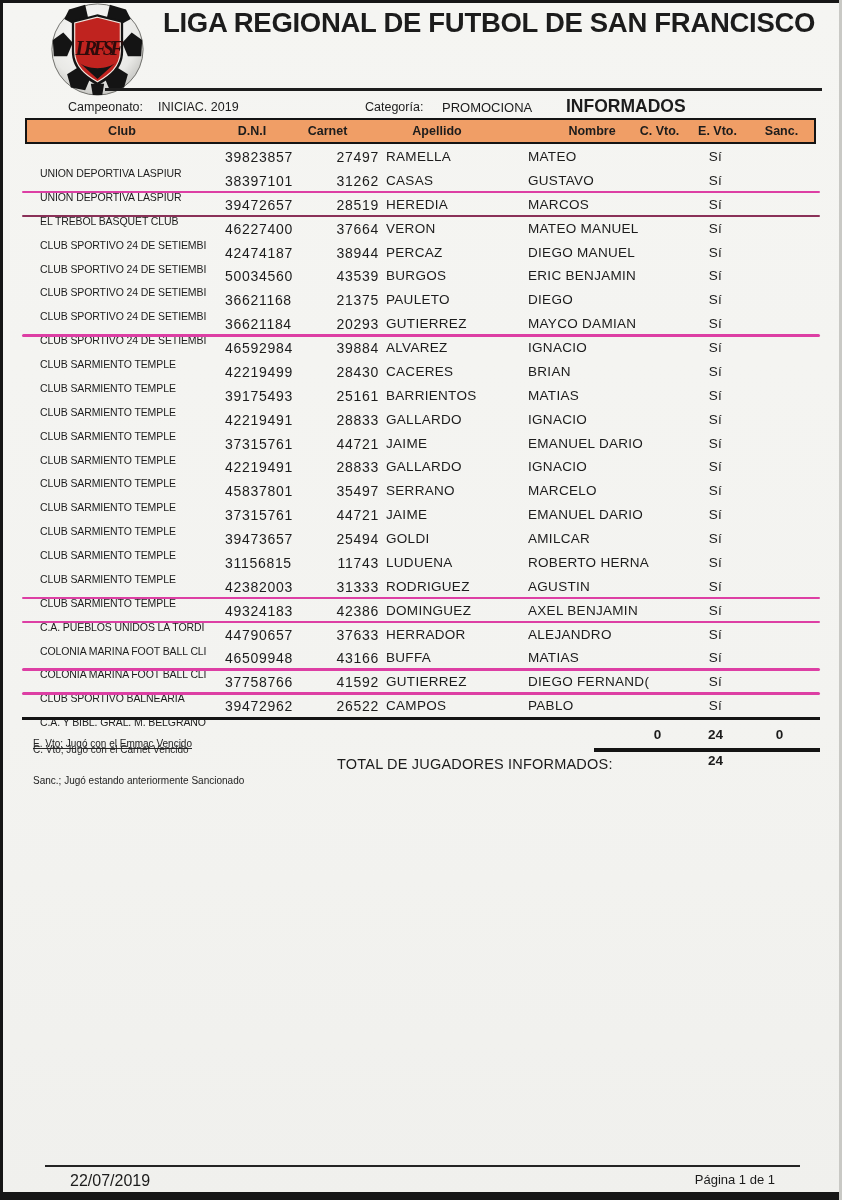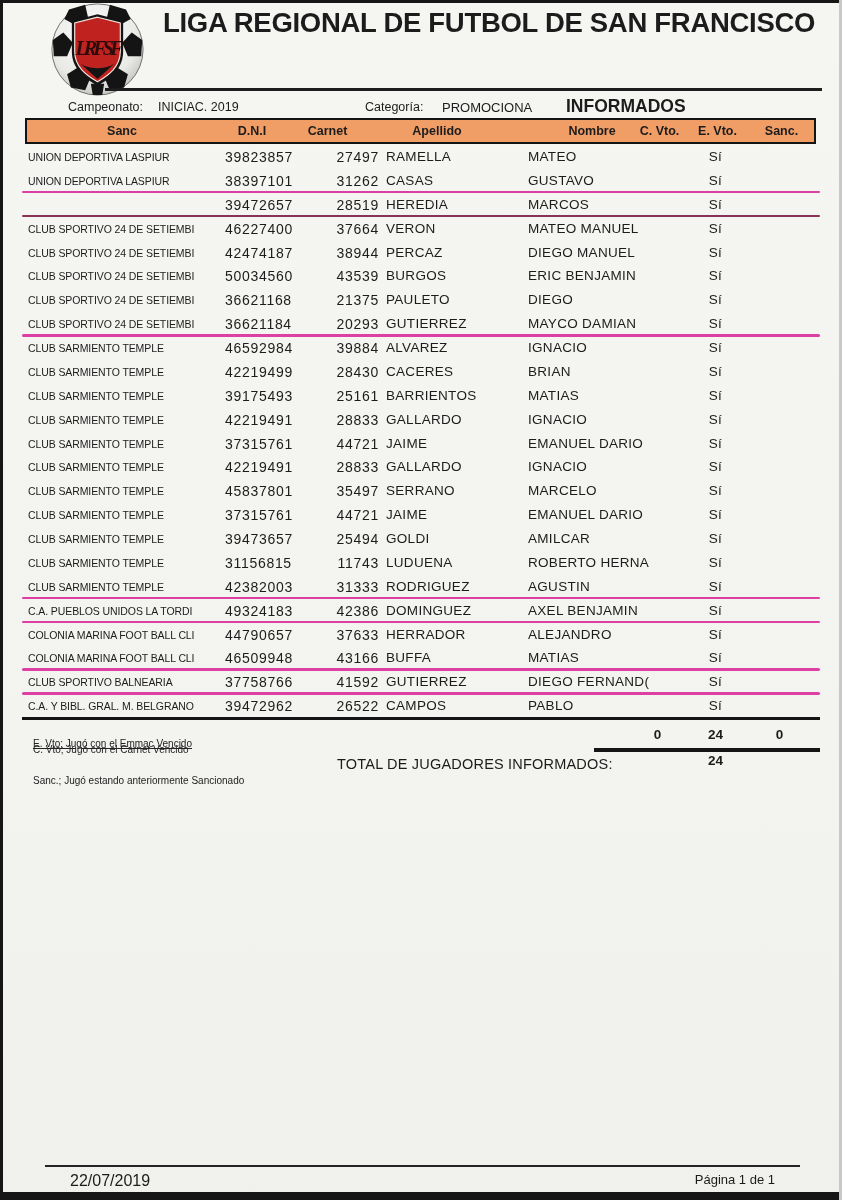--- a/index.html
+++ b/index.html
@@ -35,21 +35,21 @@
   
   #thead{left:25px;top:118px;width:791px;height:26px;box-sizing:border-box;
          border:2px solid #141414;}
   .th{position:absolute;top:0;height:22px;line-height:22px;font-weight:bold;
       font-size:12.5px;text-align:center;white-space:nowrap;}
 
   
   .row{position:absolute;left:0;width:842px;height:24px;}
   .cell{position:absolute;top:0;height:24px;line-height:24px;overflow:hidden;
         white-space:nowrap;font-size:13.5px;letter-spacing:0.3px;}
-  .cell-club{left:28px;width:192px;font-size:10.5px;letter-spacing:-0.1px;}
+  .cell-club{left:40px;width:192px;font-size:10.5px;letter-spacing:-0.1px;margin-top:16px;}
   .cell-dni{left:225px;width:82px;font-size:14px;letter-spacing:0.7px;}
   .cell-carnet{left:295px;width:84px;text-align:right;font-size:14px;letter-spacing:0.7px;}
   .cell-apellido{left:386px;width:140px;}
   .cell-nombre{left:528px;width:132px;}
   .cell-cvto{left:630px;width:55px;text-align:center;}
   .cell-evto{left:688px;width:55px;text-align:center;}
   .cell-sanc{left:752px;width:55px;text-align:center;}
 
   .marker{position:absolute;left:22px;width:798px;height:2.6px;border-radius:2px;}
 
@@ -110,21 +110,21 @@
   </div>
   <div class="abs" id="title-rule"></div>
 
   <div class="abs meta nowrap" id="campeonato-label">Campeonato:</div>
   <div class="abs meta nowrap" id="campeonato-value">INICIAC. 2019</div>
   <div class="abs meta nowrap" id="categoria-label">Categoría:</div>
   <div class="abs meta nowrap" id="categoria-value">PROMOCIONA</div>
   <div class="abs nowrap" id="categoria-value2">INFORMADOS</div>
 
   <div class="abs" id="thead" style="background: rgb(240, 158, 102);">
-    <div class="th" style="left:0;width:190px">Sanc</div>
+    <div class="th" style="left:0;width:190px">Club</div>
     <div class="th" style="left:185px;width:80px">D.N.I</div>
     <div class="th" style="left:263px;width:75px">Carnet</div>
     <div class="th" style="left:360px;width:100px">Apellido</div>
     <div class="th" style="left:520px;width:90px">Nombre</div>
     <div class="th" style="left:605px;width:55px">C. Vto.</div>
     <div class="th" style="left:663px;width:55px">E. Vto.</div>
     <div class="th" style="left:727px;width:55px">Sanc.</div>
   </div>
 
   <div id="rows-container">
@@ -143,20 +143,21 @@
         <div class="cell cell-dni">38397101</div>
         <div class="cell cell-carnet">31262</div>
         <div class="cell cell-apellido">CASAS</div>
         <div class="cell cell-nombre">GUSTAVO</div>
         <div class="cell cell-cvto"></div>
         <div class="cell cell-evto">Sí</div>
         <div class="cell cell-sanc"></div>
       </div>
       <div class="marker" style="top: 190.76px; background: rgb(221, 63, 164);"></div>
       <div class="row" style="top: 192.76px;">
+        <div class="cell cell-club">EL TREBOL BASQUET CLUB</div>
         <div class="cell cell-dni">39472657</div>
         <div class="cell cell-carnet">28519</div>
         <div class="cell cell-apellido">HEREDIA</div>
         <div class="cell cell-nombre">MARCOS</div>
         <div class="cell cell-cvto"></div>
         <div class="cell cell-evto">Sí</div>
         <div class="cell cell-sanc"></div>
       </div>
       <div class="marker" style="top: 214.64px; background: rgb(138, 49, 88);"></div>
       <div class="row" style="top: 216.64px;">

